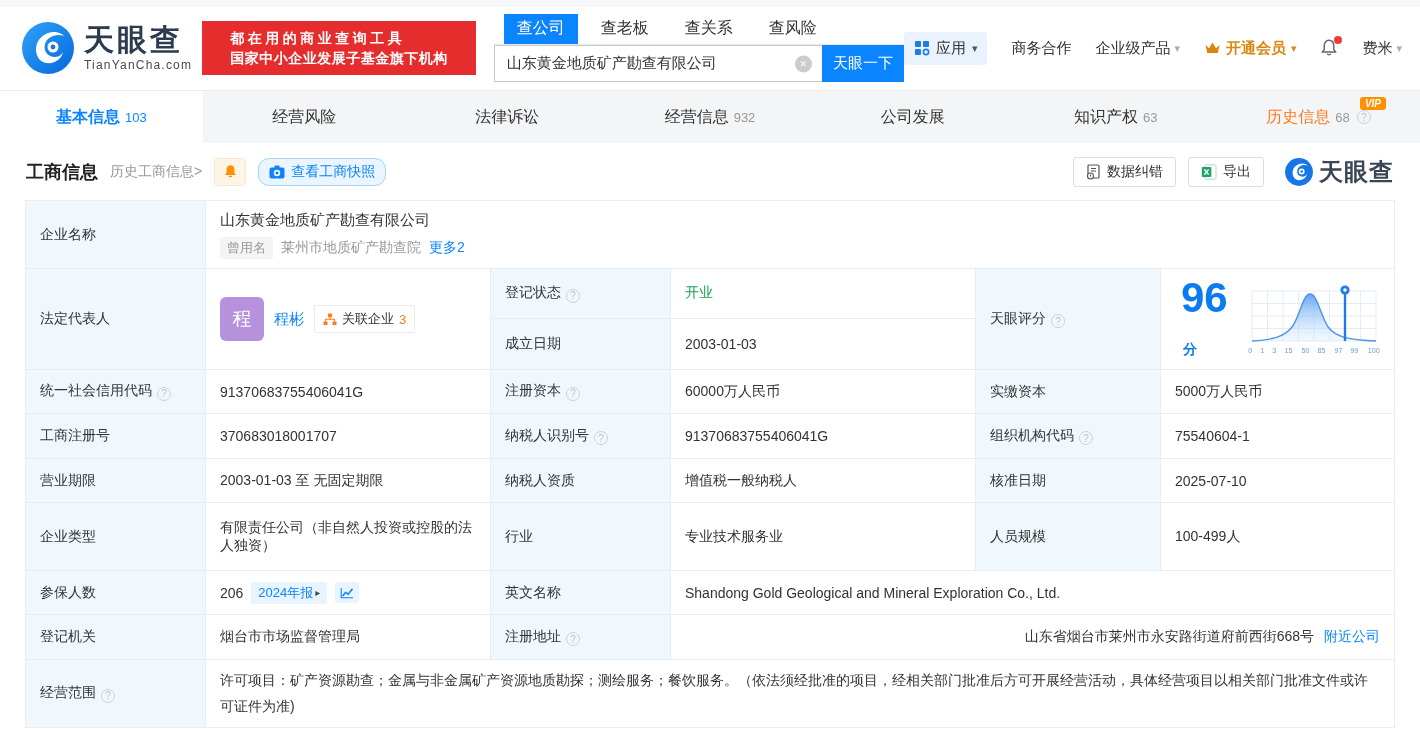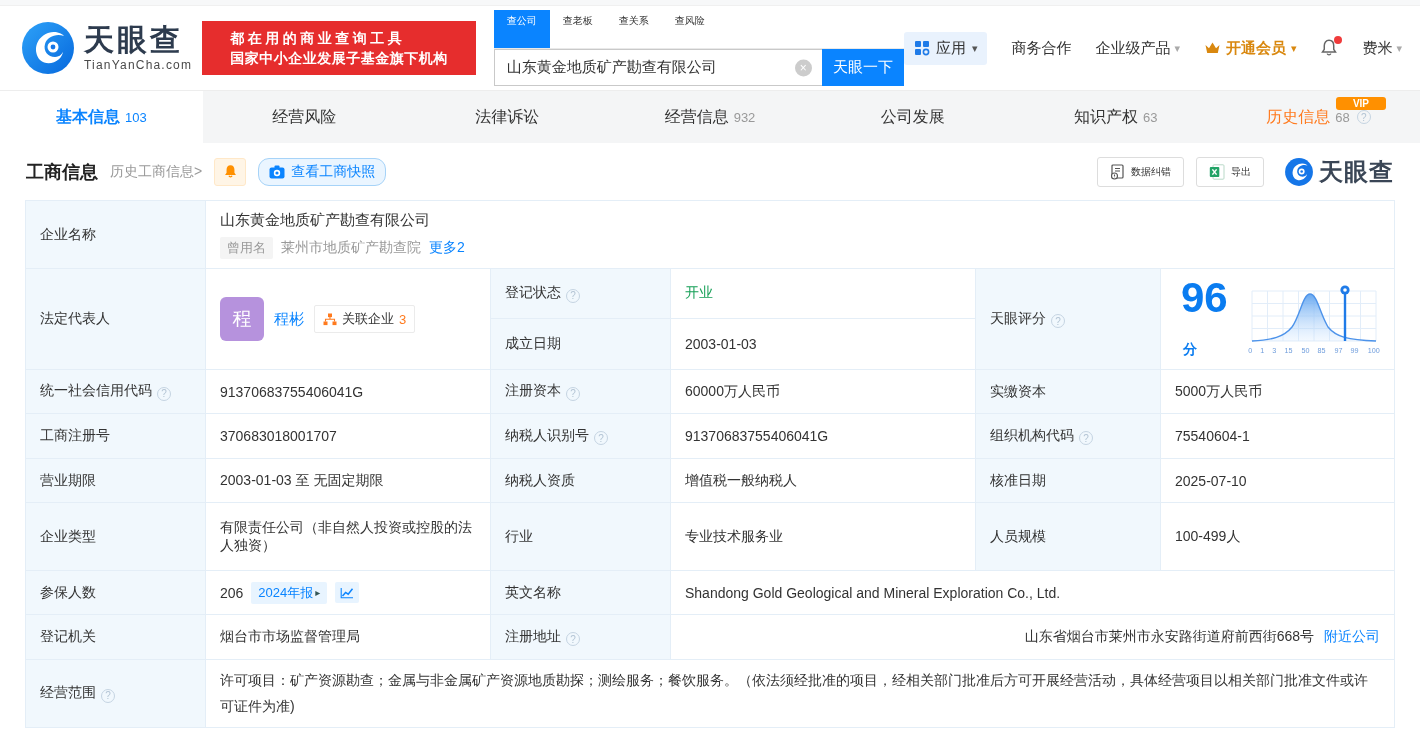--- a/index.html
+++ b/index.html
@@ -13,21 +13,21 @@
   .logo-texts { display: flex; flex-direction: column; line-height: 1.05; }
   .logo-cn { font-size: 30px; font-weight: bold; color: #2d3b4e; letter-spacing: 3px; }
   .logo-en { font-size: 12px; color: #4a4a4a; letter-spacing: 1.2px; margin-top: 3px; }
   .promo { background: #e62d2d; color: #fff; padding: 7px 28px; margin-left: 10px; line-height: 1.45; }
   .promo div { font-size: 14px; font-weight: bold; white-space: nowrap; }
   .promo .l1 { letter-spacing: 3.5px; }
   .promo .l2 { letter-spacing: 0.5px; }
 
   .searchbox { margin-left: 18px; width: 452px; }
   .stabs { display: flex; align-items: flex-end; gap: 0; border-bottom: 1px solid #e9e9e9; }
-  .stab { font-size: 10px; color: #333; padding: 4px 13px 20px; cursor: pointer; }
+  .stab { font-size: 16px; color: #333; padding: 4px 13px 5px; cursor: pointer; margin-left: 10px; }
   .stab.active { background: #0a84ff; color: #fff; }
   .srow { display: flex; margin-top: 0; height: 37px; }
   .sinput { flex: 1; border: 1px solid #c9c9c9; border-right: none; font-size: 15px; color: #333;
             padding: 0 34px 0 12px; outline: none; font-family: inherit; }
   .sclear { position: absolute; right: 92px; top: 50%; transform: translateY(-50%);
             width: 17px; height: 17px; border-radius: 50%; background: #ccc; color: #fff;
             font-size: 12px; display: flex; align-items: center; justify-content: center; cursor: pointer; }
   .srow-wrap { position: relative; display: flex; }
   .sbtn { width: 82px; background: #0a84ff; color: #fff; border: none; font-size: 15px; cursor: pointer; font-family: inherit; }
 
@@ -44,34 +44,34 @@
   
   .tabbar { height: 53px; background: #f4f5f6; display: flex; border-top: 1px solid #ededed; }
   .tab { flex: 1; display: flex; align-items: center; justify-content: center; gap: 5px;
          font-size: 16px; color: #333; cursor: pointer; position: relative; }
   .tab.active { background: #fff; }
   .tab.active .tab-label { color: #0a84ff; font-weight: bold; }
   .tab-count { font-size: 13px; color: #999; }
   .tab.active .tab-count { color: #0a84ff; }
   .tab.orange .tab-label { color: #ff7a1e; }
   .vip-badge { position: absolute; top: 6px; right: 34px; background: #ff9000; color: #fff;
-               font-size: 10px; font-weight: bold; padding: 1px 17px; border-radius: 3px; }
+               font-size: 10px; font-weight: bold; font-style: italic; padding: 1px 5px; border-radius: 3px; }
   .tab .q { margin-left: 2px; }
 
   
   .sechead { height: 57px; display: flex; align-items: center; padding: 0 26px; gap: 12px; background: #fff; }
   .sec-title { font-size: 18px; font-weight: bold; color: #222; }
   .hist-link { font-size: 14px; color: #999; cursor: pointer; }
   .bell-btn { width: 32px; height: 28px; background: #fff5e6; border: 1px solid #ffe8c8; border-radius: 3px;
               display: flex; align-items: center; justify-content: center; cursor: pointer; }
   .snap-btn { height: 28px; background: #eaf5ff; border: 1px solid #a6d3f8; border-radius: 11px; color: #0a84ff;
               font-size: 14px; display: inline-flex; align-items: center; gap: 6px; padding: 0 10px; cursor: pointer; }
   .right-tools { margin-left: auto; display: flex; align-items: center; gap: 12px; }
   .tool-btn { height: 30px; background: #fff; border: 1px solid #ddd; border-radius: 3px; color: #333;
-              font-size: 10px; display: inline-flex; align-items: center; gap: 6px; padding: 0 12px; cursor: pointer; }
+              font-size: 14px; display: inline-flex; align-items: center; gap: 6px; padding: 0 12px; cursor: pointer; }
   .watermark { display: flex; align-items: center; gap: 5px; margin-left: 8px; }
   .watermark .wm-text { font-size: 24px; font-weight: bold; color: #3a4656; letter-spacing: 1px; }
 
   
   table.info { border-collapse: collapse; margin: 0 25px; width: 1370px; table-layout: fixed; }
   table.info td { border: 1px solid #e4eef7; font-size: 14px; color: #333; padding: 8px 14px; vertical-align: middle; }
   td.lbl { background: #f1f8fd; color: #404b57; }
   tr.h68 td { height: 68px; }
   tr.h44 td { height: 44px; }
   tr.h45 td { height: 45px; }

